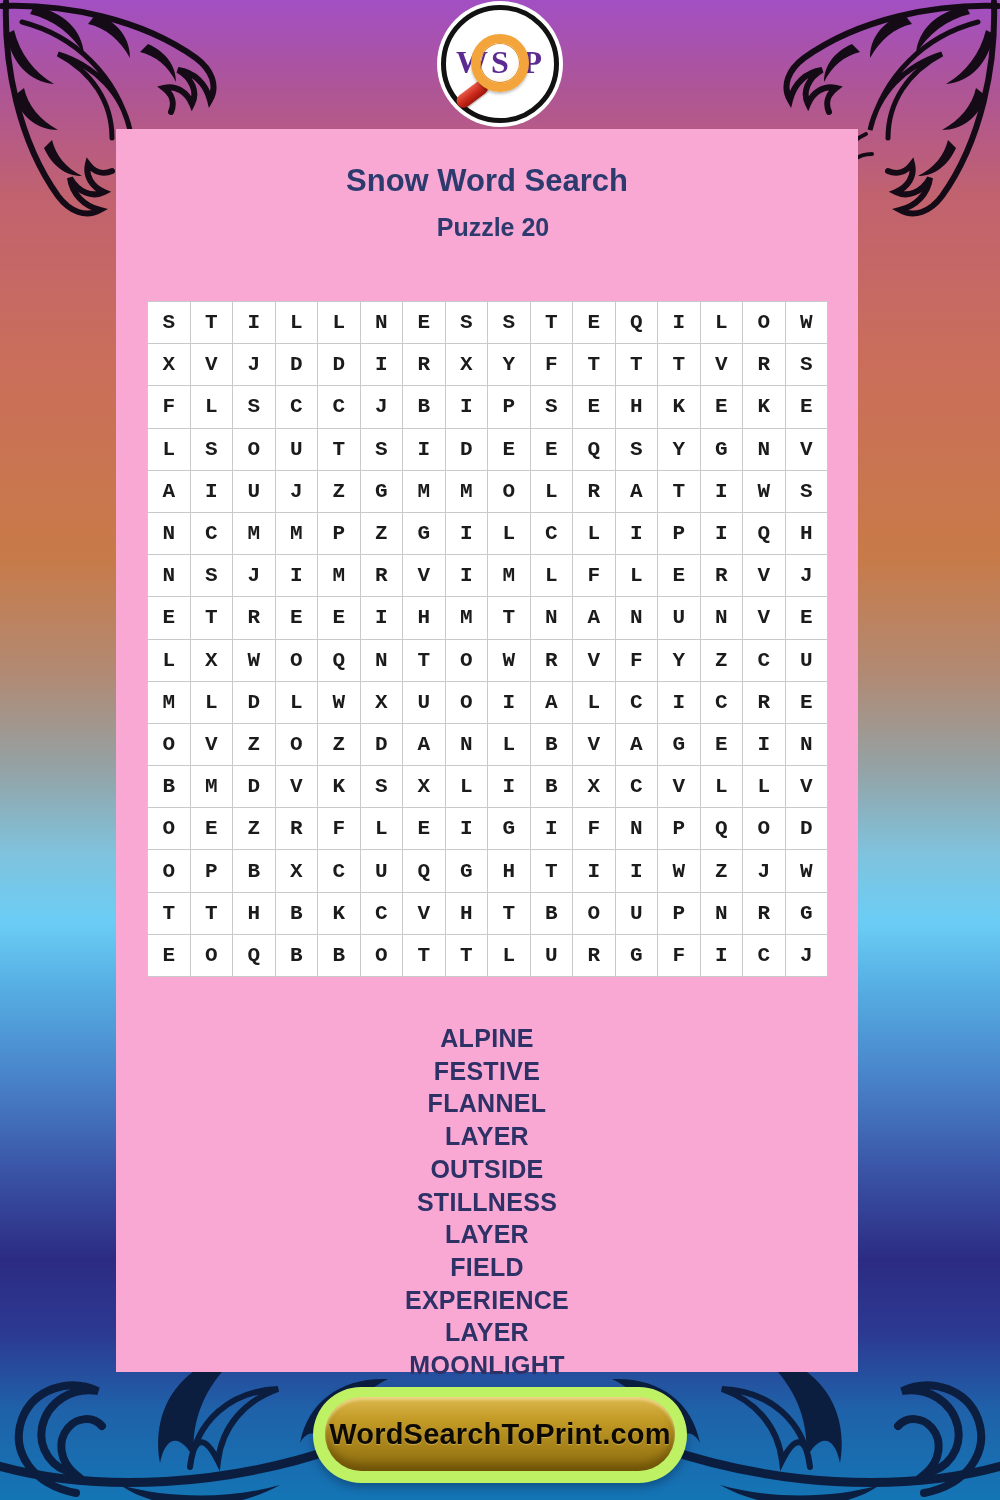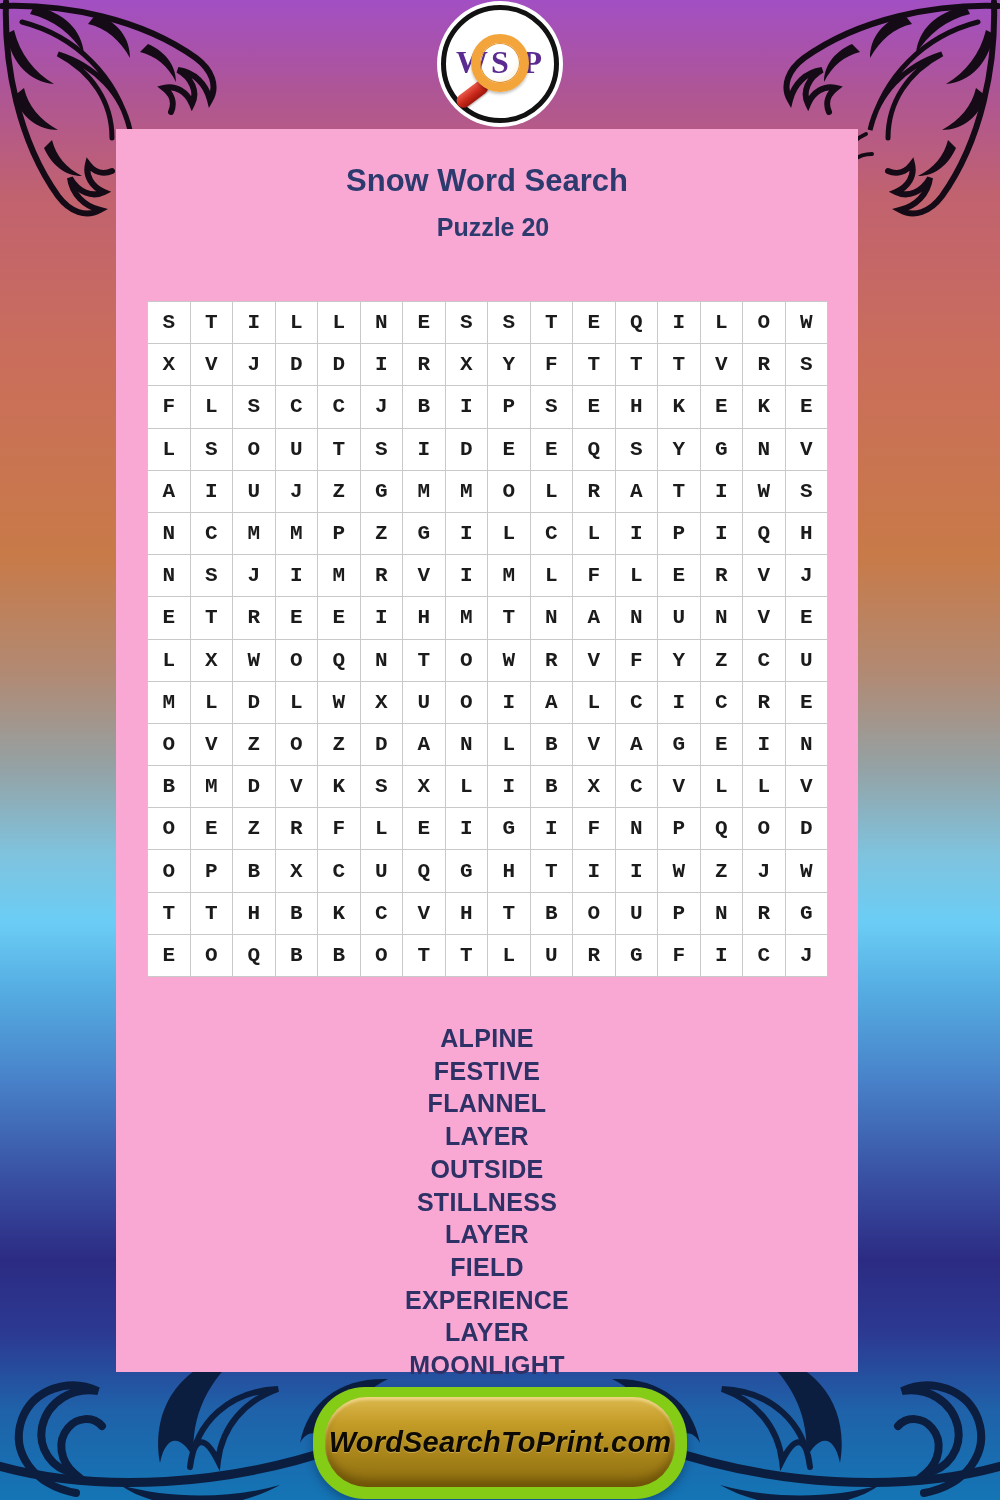--- a/index.html
+++ b/index.html
@@ -113,25 +113,24 @@
     position:absolute; left:12px; top:88px;
     width:36px; height:14px; border-radius:8px;
     background:linear-gradient(180deg, #ea5a4a 0%, #c9281a 55%, #9e170c 100%);
     transform:rotate(-37deg); transform-origin:left center;
     box-shadow:0 1px 2px rgba(0,0,0,0.35);
     z-index:1;
   }
   
   .site-btn {
     position:absolute; left:50%; top:1387px; transform:translateX(-50%);
-    width:374px; height:112px; border-radius:52px;
-    background:#84cc16; z-index:4; border:none;
+    width:374px; height:96px; border-radius:52px;
+    background:#bef264; z-index:4; border:none;
     box-shadow:0 4px 10px rgba(0,20,50,0.35);
     cursor:pointer;
-    font-style:italic;
   }
   .btn-gold {
     position:absolute; left:12px; right:12px; top:10px; bottom:12px;
     border-radius:42px;
     background:linear-gradient(180deg, #dcb84e 0%, #c39b26 30%, var(--button-gold, #a8841a) 65%, #8a6c0e 100%);
     box-shadow:inset 0 3px 3px rgba(255,240,180,0.55), inset 0 -7px 9px rgba(80,55,0,0.5);
     display:flex; align-items:center; justify-content:center;
   }
   .btn-label {
     font-size:29px; font-weight:bold; color:#0d0a04;

